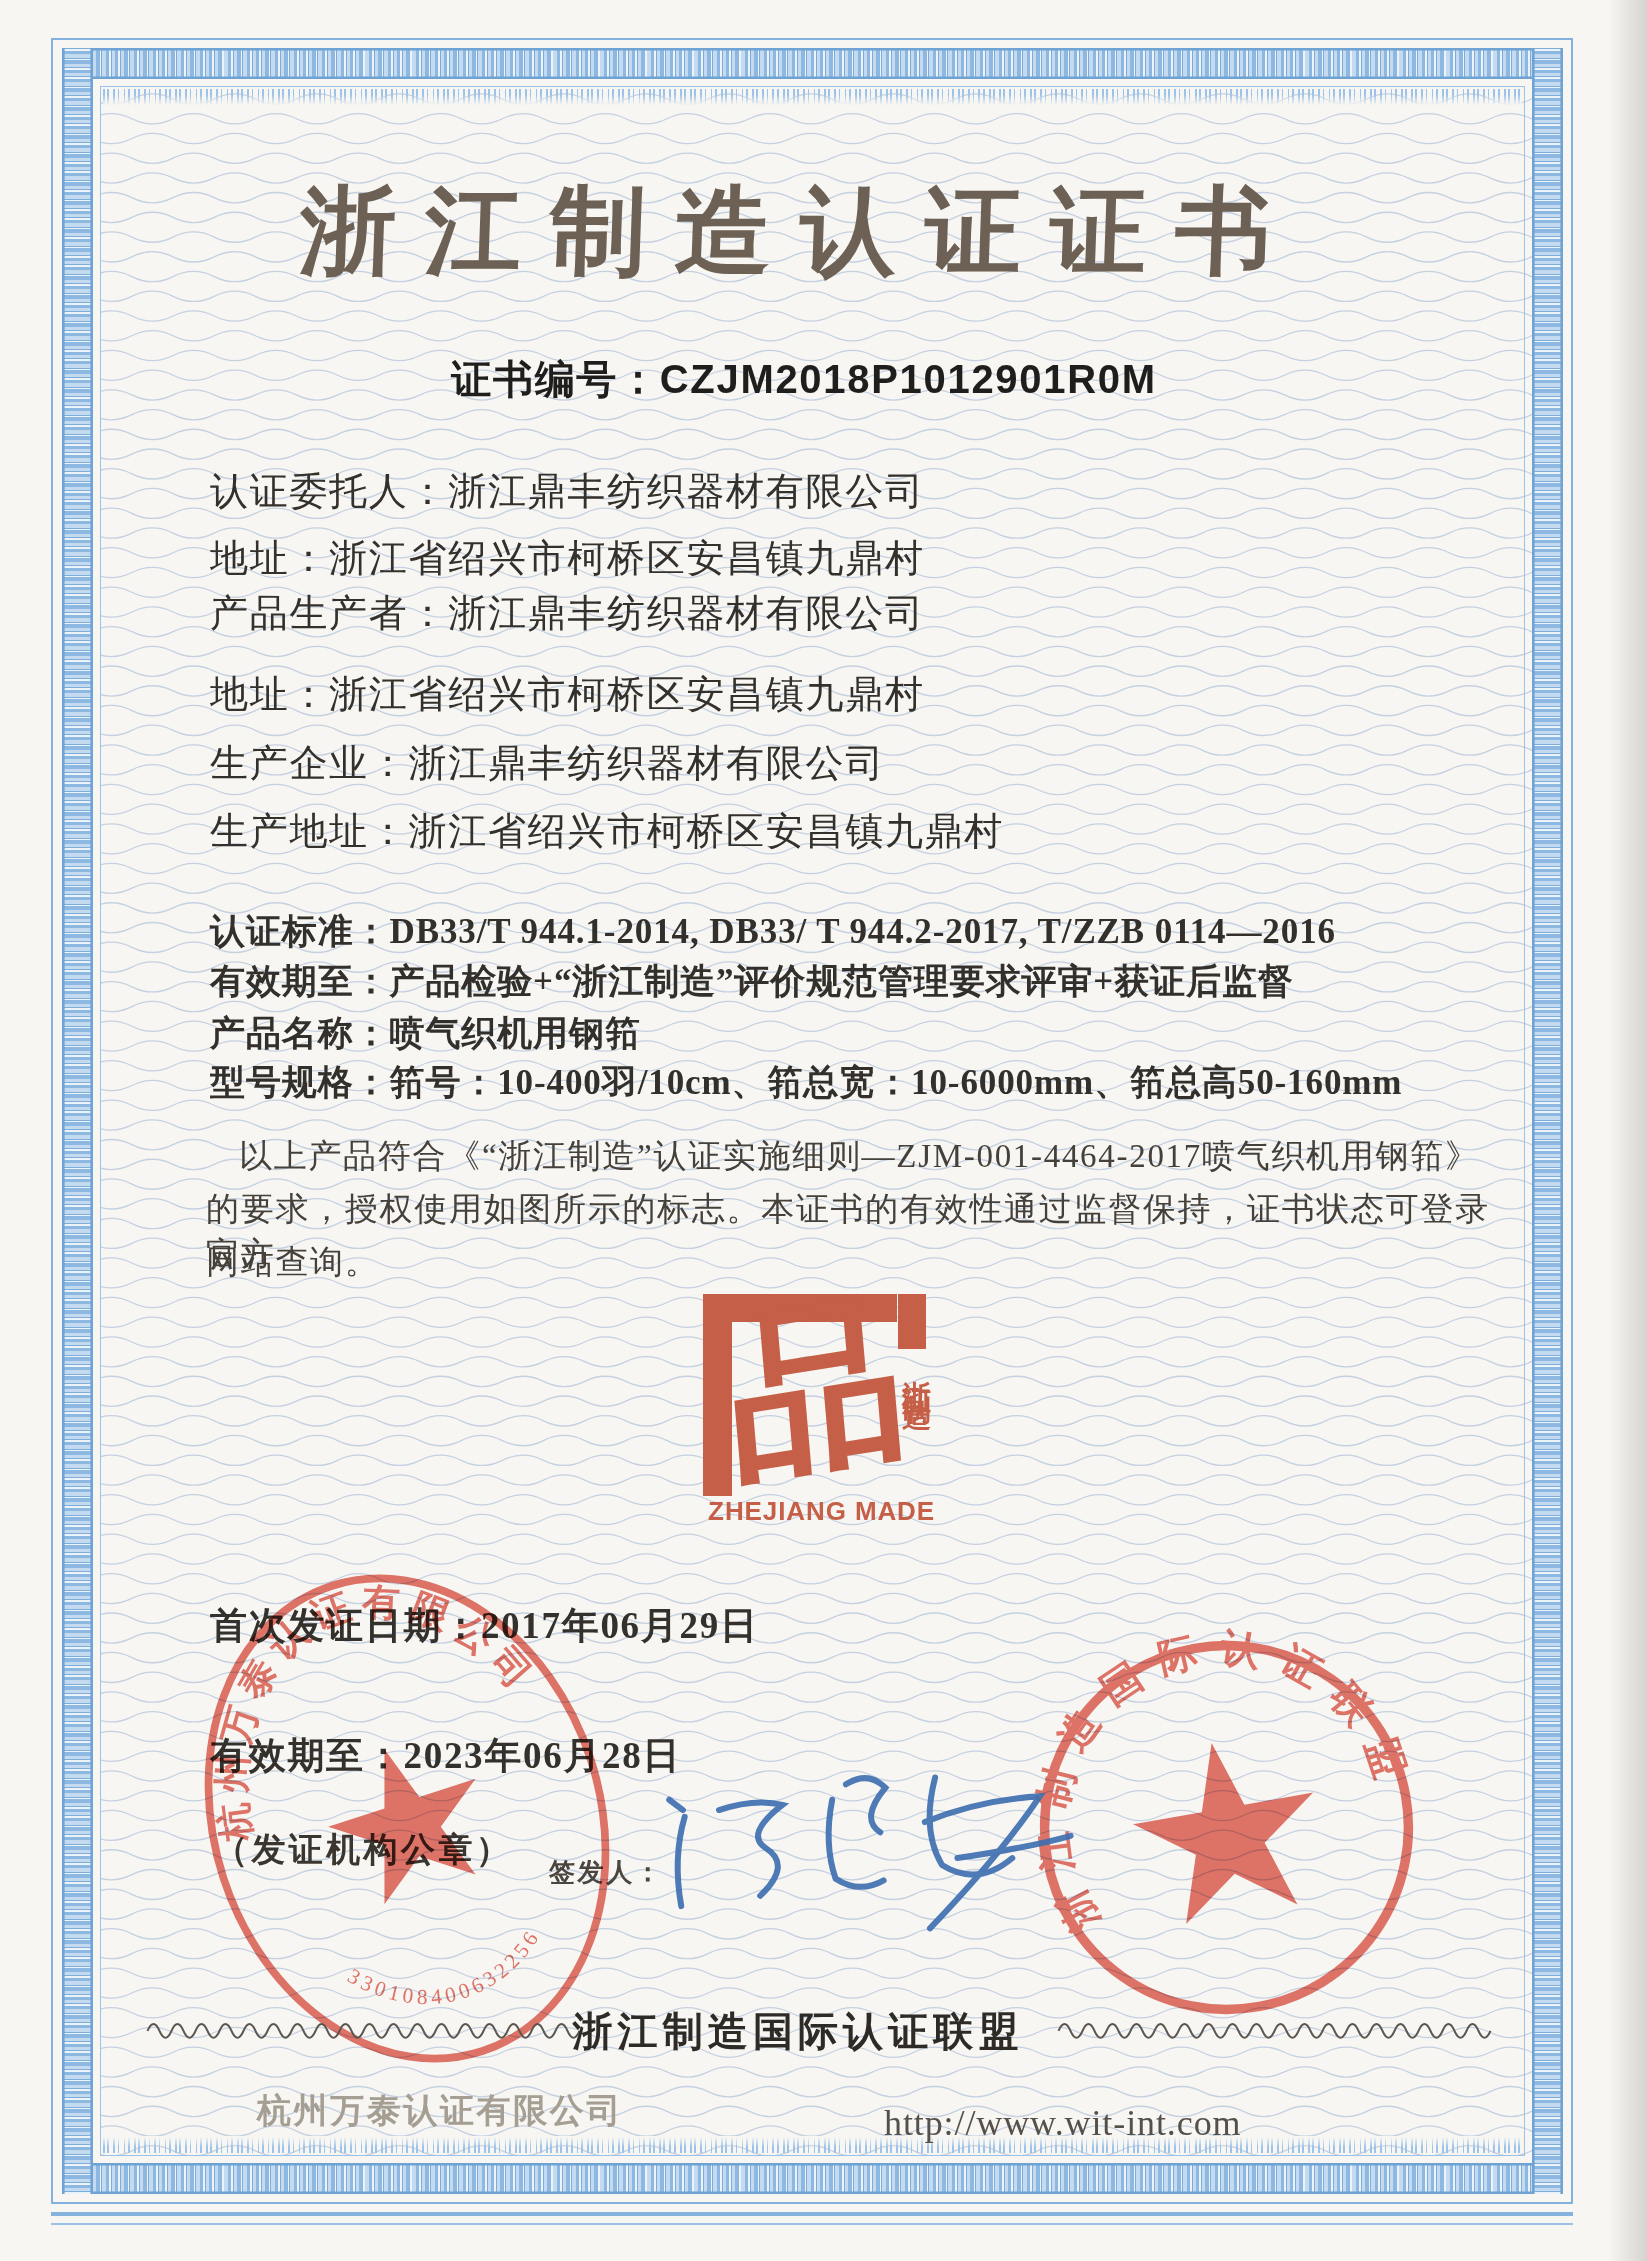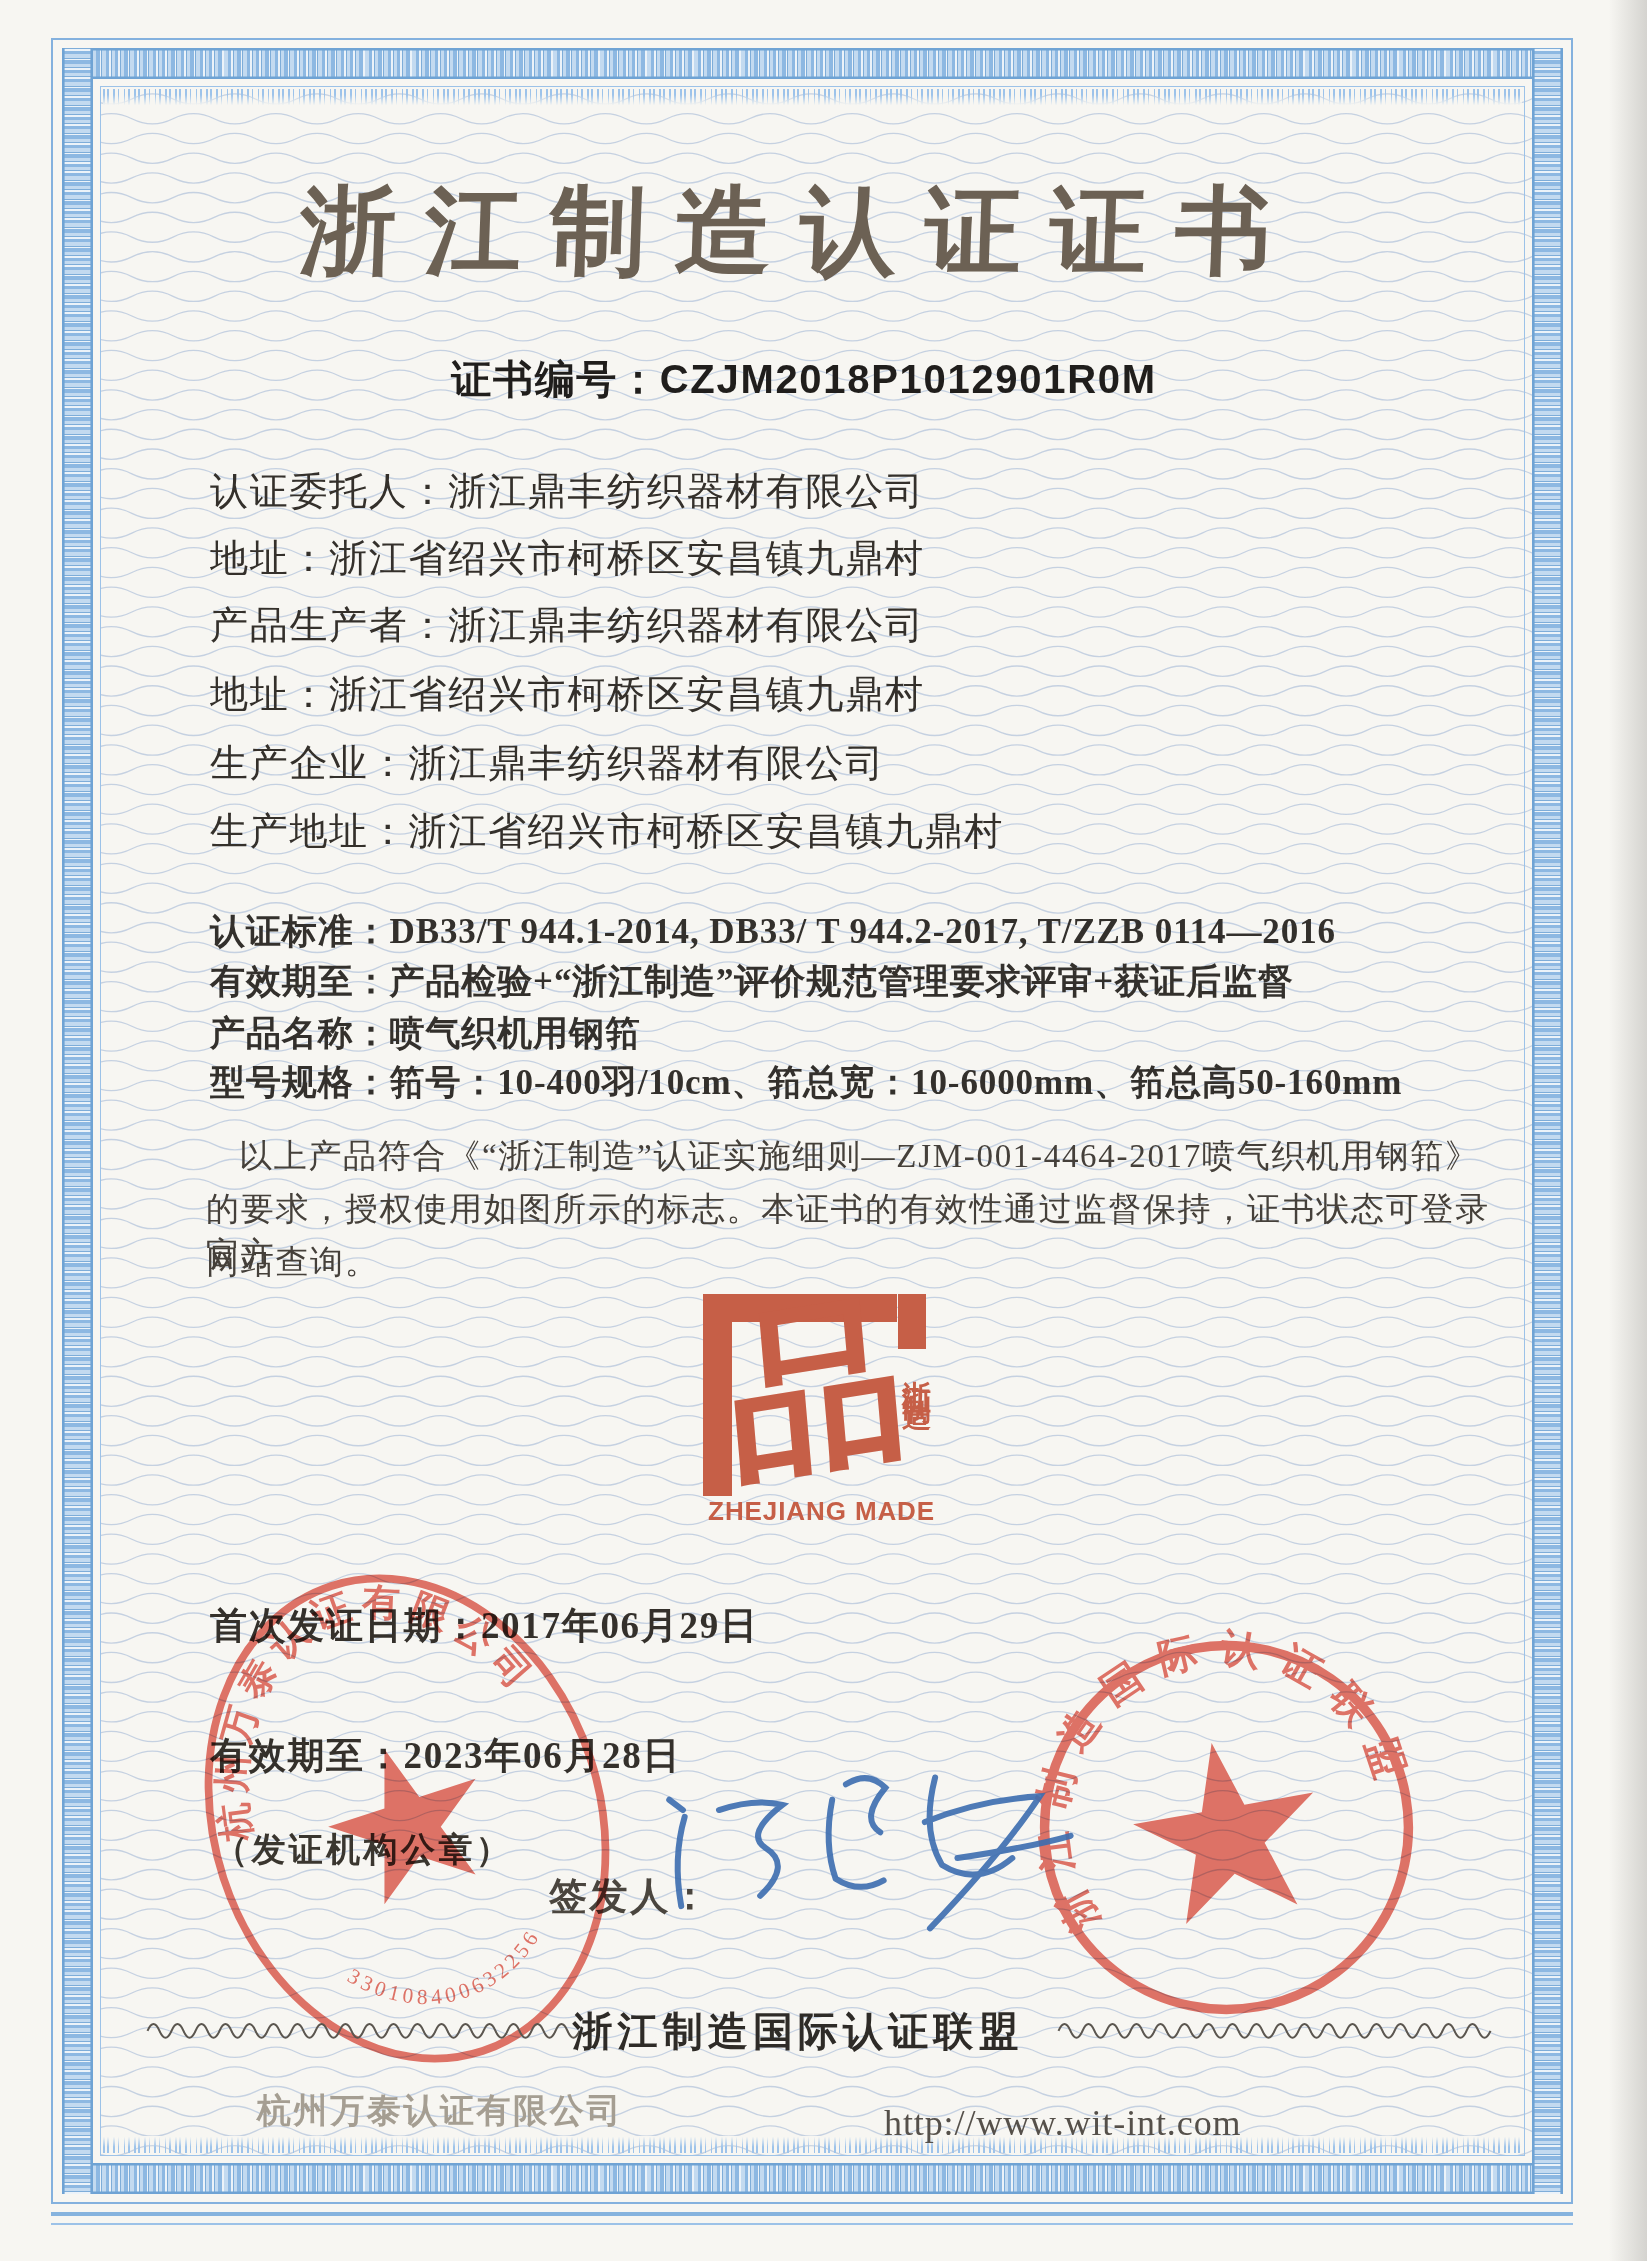--- a/index.html
+++ b/index.html
@@ -39,21 +39,21 @@
       font-family:"DejaVu Serif","Liberation Serif",serif;font-weight:700;
       font-size:96px;letter-spacing:29px;color:#6c6154;transform:skewX(-2deg);}
   .certno{position:absolute;left:0;right:47px;top:352px;text-align:center;
       font-family:"Liberation Sans","DejaVu Sans",sans-serif;font-weight:700;
       font-size:40px;letter-spacing:1.7px;color:#201e1c;margin-left:8px;}
   .fieldrow{position:absolute;left:210px;font-size:38px;font-weight:400;color:#34302b;letter-spacing:1.7px;}
   .specrow{position:absolute;left:210px;font-size:35px;font-weight:700;color:#33302c;letter-spacing:0.9px;}
   .stline{position:absolute;left:206px;width:1304px;font-size:33px;font-weight:400;color:#45403a;letter-spacing:1.7px;}
   .daterow{position:absolute;left:210px;font-size:37px;font-weight:700;color:#34302b;letter-spacing:1.7px;}
   .sealnote{position:absolute;left:214px;top:1827px;font-size:34px;font-weight:700;color:#3a362f;letter-spacing:3.4px;}
-  .signer{position:absolute;left:549px;top:1855px;font-size:38px;font-weight:700;color:#4a453e;letter-spacing:2.6px;margin-top:16px;}
+  .signer{position:absolute;left:549px;top:1855px;font-size:26px;font-weight:700;color:#4a453e;letter-spacing:2.6px;}
   
   .logo{position:absolute;left:703px;top:1294px;width:230px;height:233px;}
   .logo .bar-left{position:absolute;left:0;top:0;width:29px;height:202px;background:#c65f47;}
   .logo .bar-top{position:absolute;left:0;top:0;width:194px;height:28px;background:#c65f47;}
   .logo .corner{position:absolute;left:195px;top:0;width:28px;height:55px;background:#c65f47;}
   .logo .mark{position:absolute;left:24px;top:-5.1px;width:180px;font-family:"DejaVu Serif",serif;
       font-size:178px;font-weight:700;color:#c65f47;transform:rotate(-9deg) skewX(-4deg);line-height:1.1;}
   .logo .vtext{position:absolute;left:194px;top:63px;writing-mode:vertical-rl;
       font-size:29px;font-weight:700;color:#c65f47;letter-spacing:6.9px;}
   .logo .latin{position:absolute;left:5.1px;top:202px;width:225px;
@@ -193,21 +193,21 @@
   <div class="bline1"></div>
   <div class="bline2"></div>
 
   <div class="title">浙江制造认证证书</div>
   <div class="certno">
     <span>证书编号：</span><span>CZJM2018P1012901R0M</span>
   </div>
 
   <div class="fieldrow" style="top:466px"><span>认证委托人：</span><span>浙江鼎丰纺织器材有限公司</span></div>
   <div class="fieldrow" style="top:533px"><span>地址：</span><span>浙江省绍兴市柯桥区安昌镇九鼎村</span></div>
-  <div class="fieldrow" style="top:600px"><span>产品生产者：</span><span>浙江鼎丰纺织器材有限公司</span></div>
+  <div class="fieldrow" style="top:588px"><span>产品生产者：</span><span>浙江鼎丰纺织器材有限公司</span></div>
   <div class="fieldrow" style="top:669px"><span>地址：</span><span>浙江省绍兴市柯桥区安昌镇九鼎村</span></div>
   <div class="fieldrow" style="top:738px"><span>生产企业：</span><span>浙江鼎丰纺织器材有限公司</span></div>
   <div class="fieldrow" style="top:806px"><span>生产地址：</span><span>浙江省绍兴市柯桥区安昌镇九鼎村</span></div>
 
   <div class="specrow" style="top:908px"><span>认证标准：</span><span>DB33/T 944.1-2014, DB33/ T 944.2-2017, T/ZZB 0114—2016</span></div>
   <div class="specrow" style="top:958px"><span>有效期至：</span><span>产品检验+“浙江制造”评价规范管理要求评审+获证后监督</span></div>
   <div class="specrow" style="top:1010px"><span>产品名称：</span><span>喷气织机用钢筘</span></div>
   <div class="specrow" style="top:1059px"><span>型号规格：</span><span>筘号：10-400羽/10cm、筘总宽：10-6000mm、筘总高50-160mm</span></div>
 
   <div class="stline" style="top:1134px;text-indent:33px">以上产品符合《“浙江制造”认证实施细则—ZJM-001-4464-2017喷气织机用钢筘》</div>

